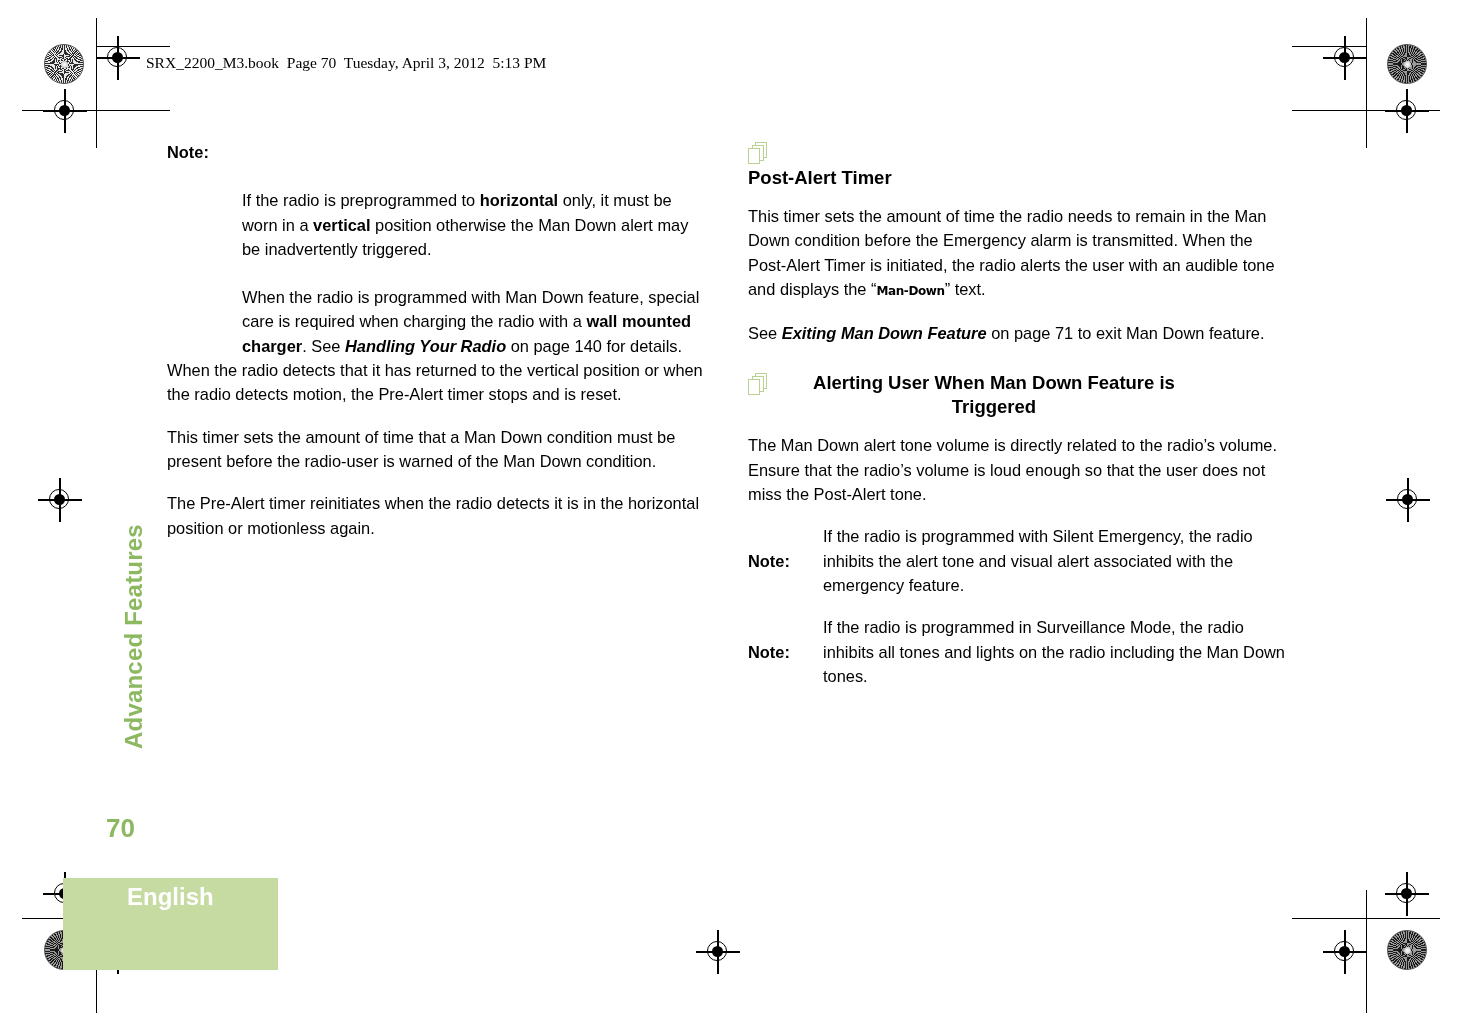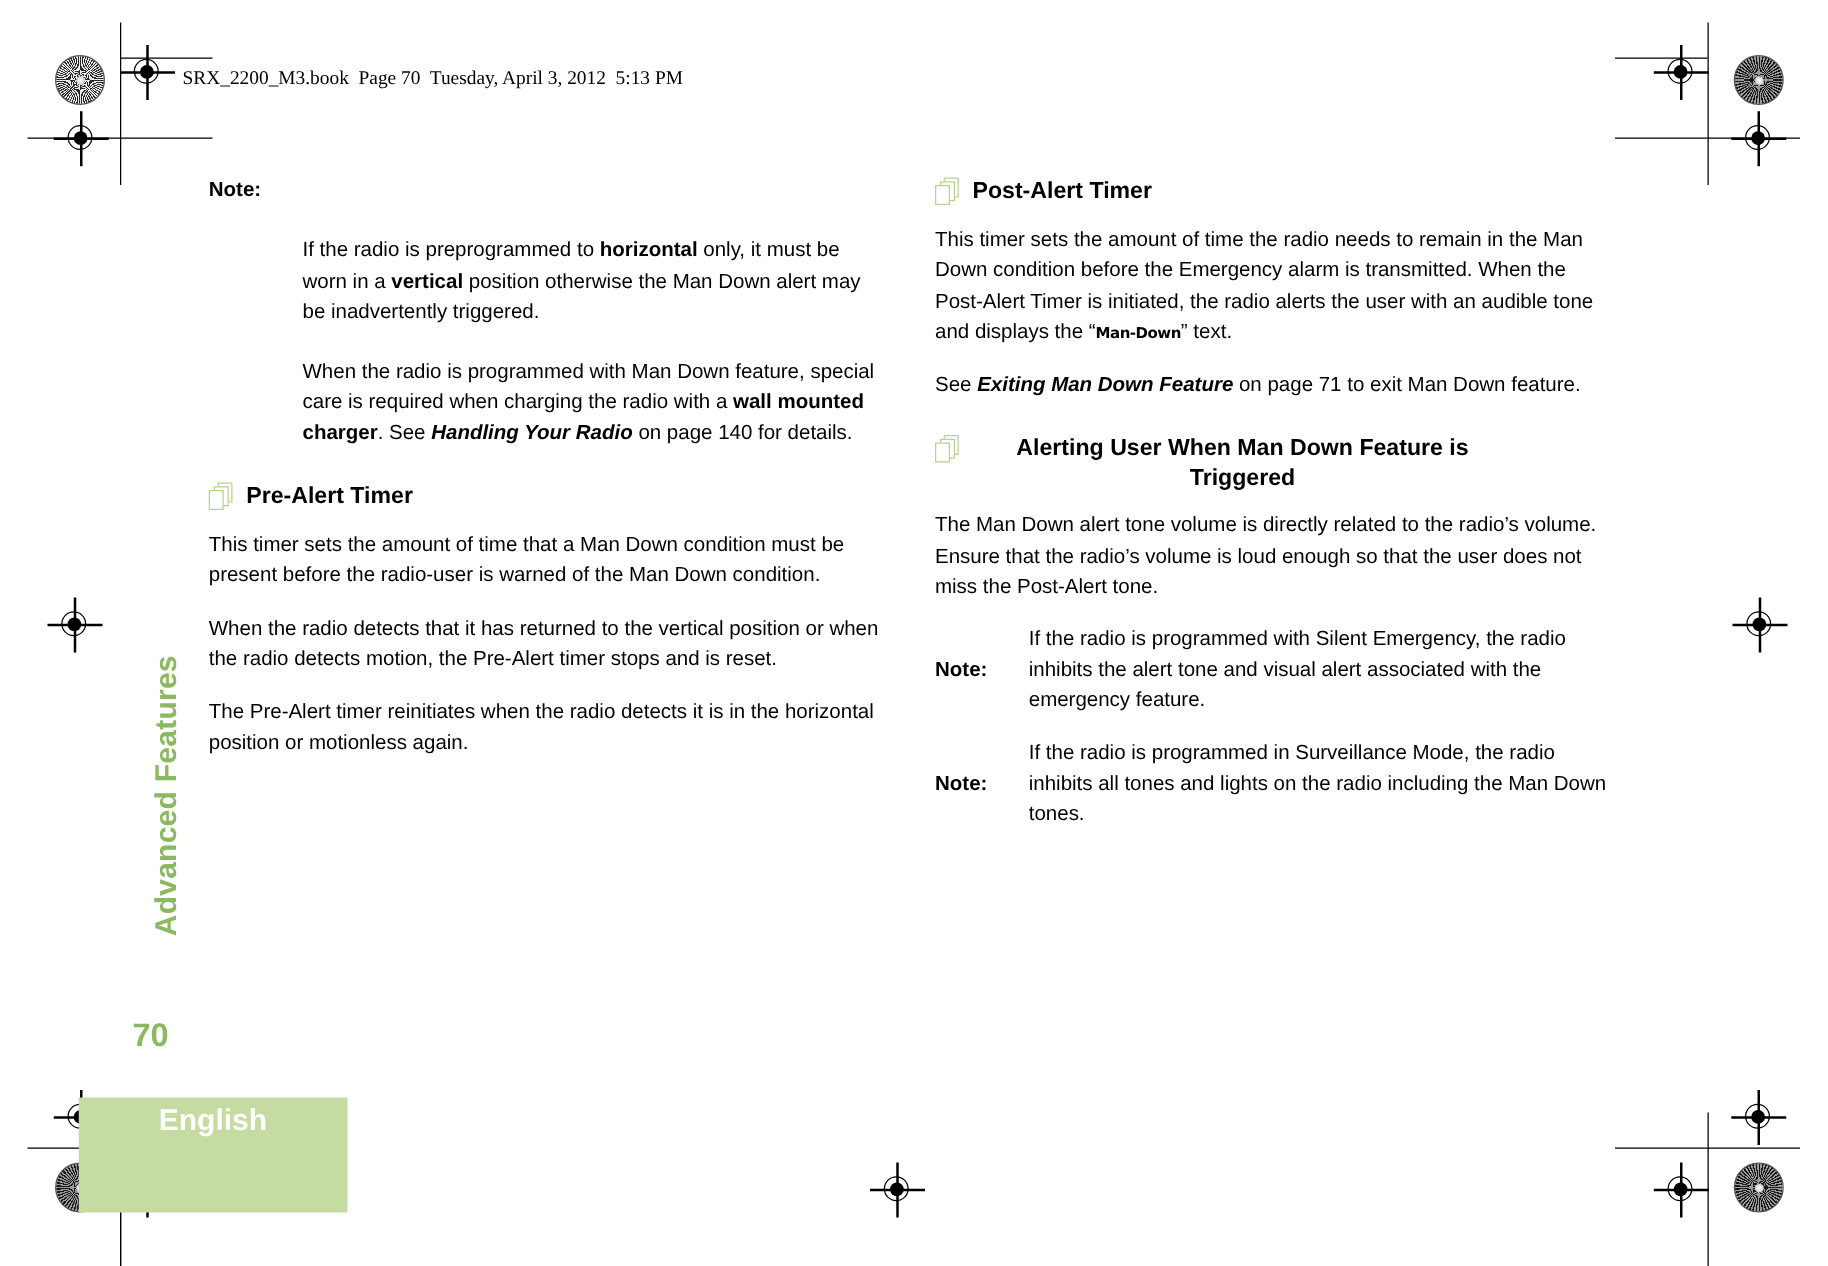--- a/index.html
+++ b/index.html
@@ -325,38 +325,30 @@
     </div>
 
     <div class="spacer-para"></div>
 
     <div class="note-cont"><span>If the radio is preprogrammed to </span><span class="b">horizontal</span><span> only, it must be worn in a </span><span class="b">vertical</span><span> position otherwise the Man Down alert may be inadvertently triggered.</span></div>
 
     <div class="spacer-para"></div>
 
     <div class="note-cont"><span>When the radio is programmed with Man Down feature, special care is required when charging the radio with a </span><span class="b">wall mounted charger</span><span>. See </span><span class="bi">Handling Your Radio</span><span> on page 140 for details.</span></div>
 
-    <div class="section-head">
-      <span class="pages-icon">
-        <i></i>
-          <i></i>
-          <i></i>
-      </span>
-      <span class="section-title">Pre-Alert Timer</span>
-    </div>
-
+
+    <p class="para">When the radio detects that it has returned to the vertical position or when the radio detects motion, the Pre-Alert timer stops and is reset.</p>
     <p class="para">This timer sets the amount of time that a Man Down condition must be present before the radio-user is warned of the Man Down condition.</p>
-    <p class="para">When the radio detects that it has returned to the vertical position or when the radio detects motion, the Pre-Alert timer stops and is reset.</p>
     <p class="para">The Pre-Alert timer reinitiates when the radio detects it is in the horizontal position or motionless again.</p>
 
   </div>
 
   <div class="col right">
 
-    <div class="section-head first" style="margin-top:0;">
+    <div class="section-head first" style="margin-top:0;flex-direction:column;">
       <span class="pages-icon">
         <i></i>
           <i></i>
           <i></i>
       </span>
       <span class="section-title">Post-Alert Timer</span>
     </div>
 
     <p class="para"><span>This timer sets the amount of time the radio needs to remain in the Man Down condition before the Emergency alarm is transmitted. When the Post-Alert Timer is initiated, the radio alerts the user with an audible tone and displays the “</span><span class="display-text">Man-Down</span><span>” text.</span></p>
 

